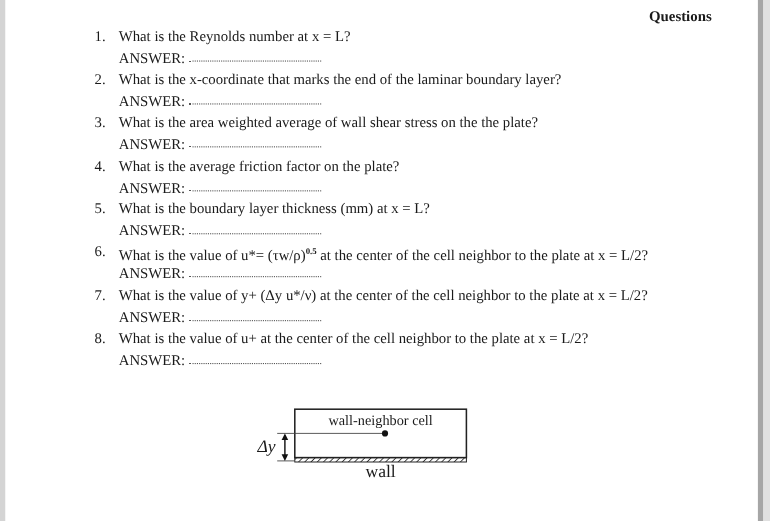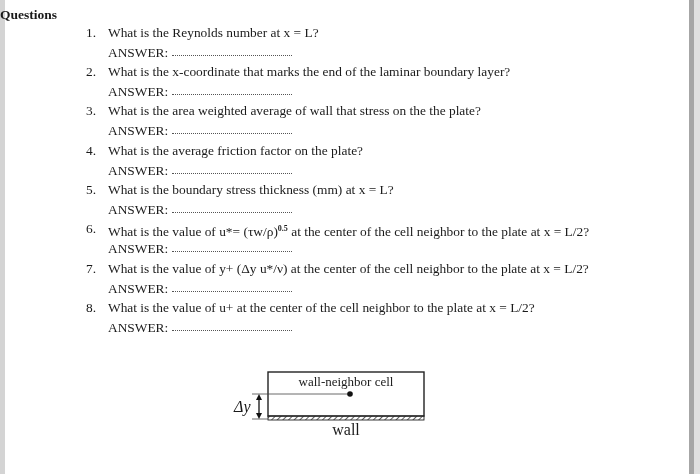--- a/index.html
+++ b/index.html
@@ -36,21 +36,21 @@
     .page {
       position: absolute;
       left: 5px; top: 0;
       width: 684px; height: 474px;
       background: #ffffff;
     }
     .title {
       position: absolute;
       left: 0; top: 7px;
       width: 647px;
-      text-align: left;
+      text-align: right;
       font-family: "Liberation Serif", serif;
       font-weight: bold;
       font-size: 13.5px;
     }
     .q-list {
       position: absolute;
       left: 0; top: 0;
       width: 700px;
     }
     .q {
@@ -117,33 +117,33 @@
   </div>
 
   <div class="q" style="top:64px;">
     <span class="num">2.</span>
     <span class="text">What is the x-coordinate that marks the end of the laminar boundary layer?</span>
     <span class="answer"><span>ANSWER:</span><span class="dots"></span></span>
   </div>
 
   <div class="q" style="top:103px;">
     <span class="num">3.</span>
-    <span class="text">What is the area weighted average of wall that stress on the the plate?</span>
+    <span class="text">What is the area weighted average of wall shear stress on the the plate?</span>
     <span class="answer"><span>ANSWER:</span><span class="dots"></span></span>
   </div>
 
   <div class="q" style="top:143px;">
     <span class="num">4.</span>
     <span class="text">What is the average friction factor on the plate?</span>
     <span class="answer"><span>ANSWER:</span><span class="dots"></span></span>
   </div>
 
   <div class="q" style="top:182px;">
     <span class="num">5.</span>
-    <span class="text">What is the boundary stress thickness (mm) at x = L?</span>
+    <span class="text">What is the boundary layer thickness (mm) at x = L?</span>
     <span class="answer"><span>ANSWER:</span><span class="dots"></span></span>
   </div>
 
   <div class="q" style="top:221px;">
     <span class="num">6.</span>
     <span class="text"><span>What is the value of u*= (τw/ρ)</span><sup>0.5</sup><span> at the center of the cell neighbor to the plate at x = L/2?</span></span>
     <span class="answer"><span>ANSWER:</span><span class="dots"></span></span>
   </div>
 
   <div class="q" style="top:261px;">

